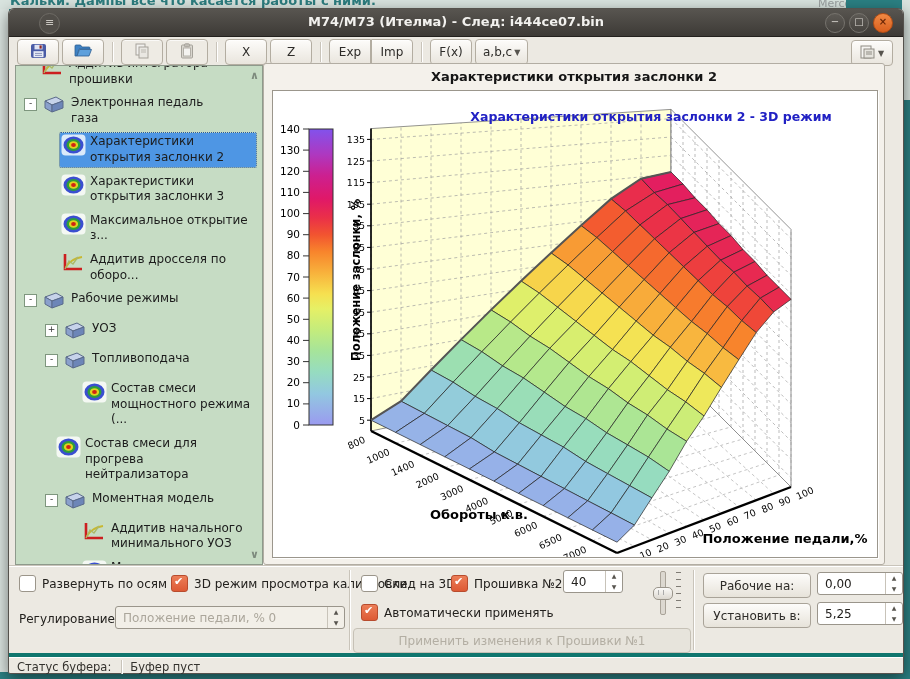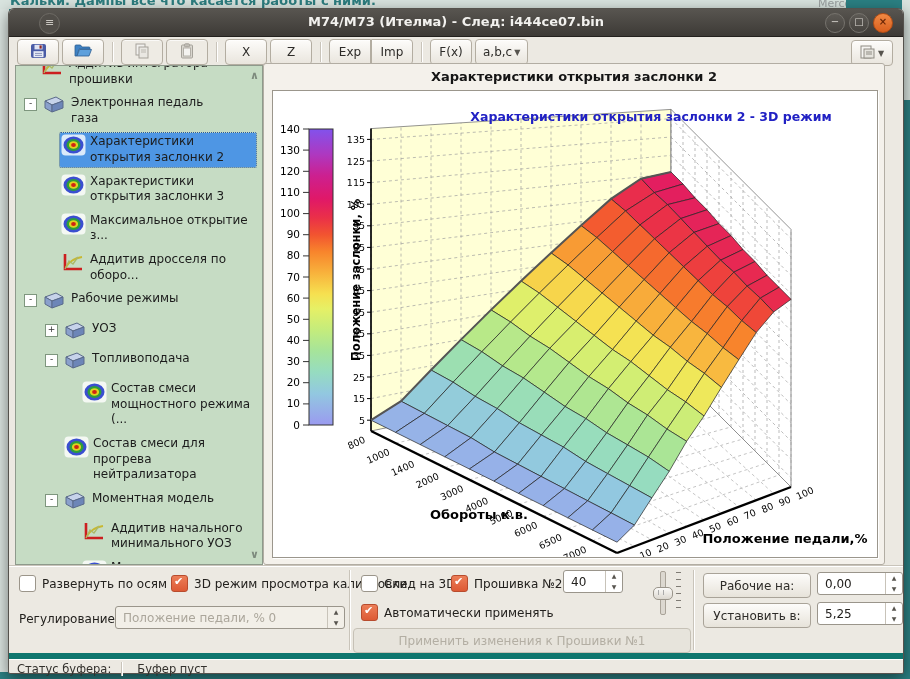--- a/index.html
+++ b/index.html
@@ -79,25 +79,25 @@
   .slider{position:absolute;width:30px;height:48px;}
   .slider .groove{position:absolute;left:9px;top:2px;bottom:2px;width:4px;background:#dcd8d0;
        border:1px solid #a9a398;border-radius:2px;}
   .slider .handle{position:absolute;left:2px;top:18px;width:18px;height:11px;border-radius:5px;
        background:linear-gradient(#fbfaf8,#dcd8d0);border:1px solid #9a958b;}
   .slider .handle::after{content:"";position:absolute;left:4px;top:2px;width:4px;height:5px;
        border-left:1px solid #aaa;border-right:1px solid #aaa;}
   .slider .ticks{position:absolute;right:0;top:3px;bottom:3px;width:5px;
        background:repeating-linear-gradient(#7f7b74 0 1px,transparent 1px 7px);}
   
-  .status{position:absolute;left:0;right:0;top:644px;height:19px;border-top:6px solid #0f766e;
+  .status{position:absolute;left:0;right:0;top:644px;height:19px;border-top:4px solid #0f766e;
        box-shadow:0 1px 0 #fff inset;font-size:11.5px;color:#33312d;display:flex;align-items:center;}
   .status .lab{padding:0 10px 0 8px;}
   .status .bar{width:1px;height:14px;background:#c9c4ba;box-shadow:1px 0 0 #fff;}
-  .status .val{padding-left:15px;}
+  .status .val{padding-left:8px;}
 </style>
 </head>
 <body>
 
 <div class="bg-left"></div>
 <div class="bg-top">
   <span class="t1">Кальки. Дампы все что касается работы с ними.</span>
   <span class="t2">Mercedes, продам</span>
 </div>
 <div class="bg-right"></div>
@@ -284,21 +284,21 @@
           <span class="ticon"><svg width="25" height="22" viewBox="0 0 25 22">
               <rect x="0.5" y="0.5" width="24" height="21" rx="4" fill="#ffffff" opacity="0.8"></rect>
               <ellipse cx="12.5" cy="11" rx="10" ry="8.6" fill="#3a4fd0"></ellipse>
               <ellipse cx="12.5" cy="11" rx="7" ry="6" fill="#2e9e3a"></ellipse>
               <ellipse cx="12.5" cy="11" rx="4.6" ry="3.8" fill="#ddd31f"></ellipse>
               <ellipse cx="12.5" cy="11" rx="2.4" ry="2" fill="#d02414"></ellipse>
             </svg></span>
           <span class="tlabel">Состав смеси мощностного режима (...</span>
         </div>
       </div>
-      <div class="trow" style="padding-left: 32px;">
+      <div class="trow" style="padding-left: 24px;">
         <div class="tspc"></div>
         <div class="hl">
           <span class="ticon"><svg width="25" height="22" viewBox="0 0 25 22">
               <rect x="0.5" y="0.5" width="24" height="21" rx="4" fill="#ffffff" opacity="0.8"></rect>
               <ellipse cx="12.5" cy="11" rx="10" ry="8.6" fill="#3a4fd0"></ellipse>
               <ellipse cx="12.5" cy="11" rx="7" ry="6" fill="#2e9e3a"></ellipse>
               <ellipse cx="12.5" cy="11" rx="4.6" ry="3.8" fill="#ddd31f"></ellipse>
               <ellipse cx="12.5" cy="11" rx="2.4" ry="2" fill="#d02414"></ellipse>
             </svg></span>
           <span class="tlabel">Состав смеси для прогрева нейтрализатора</span>

